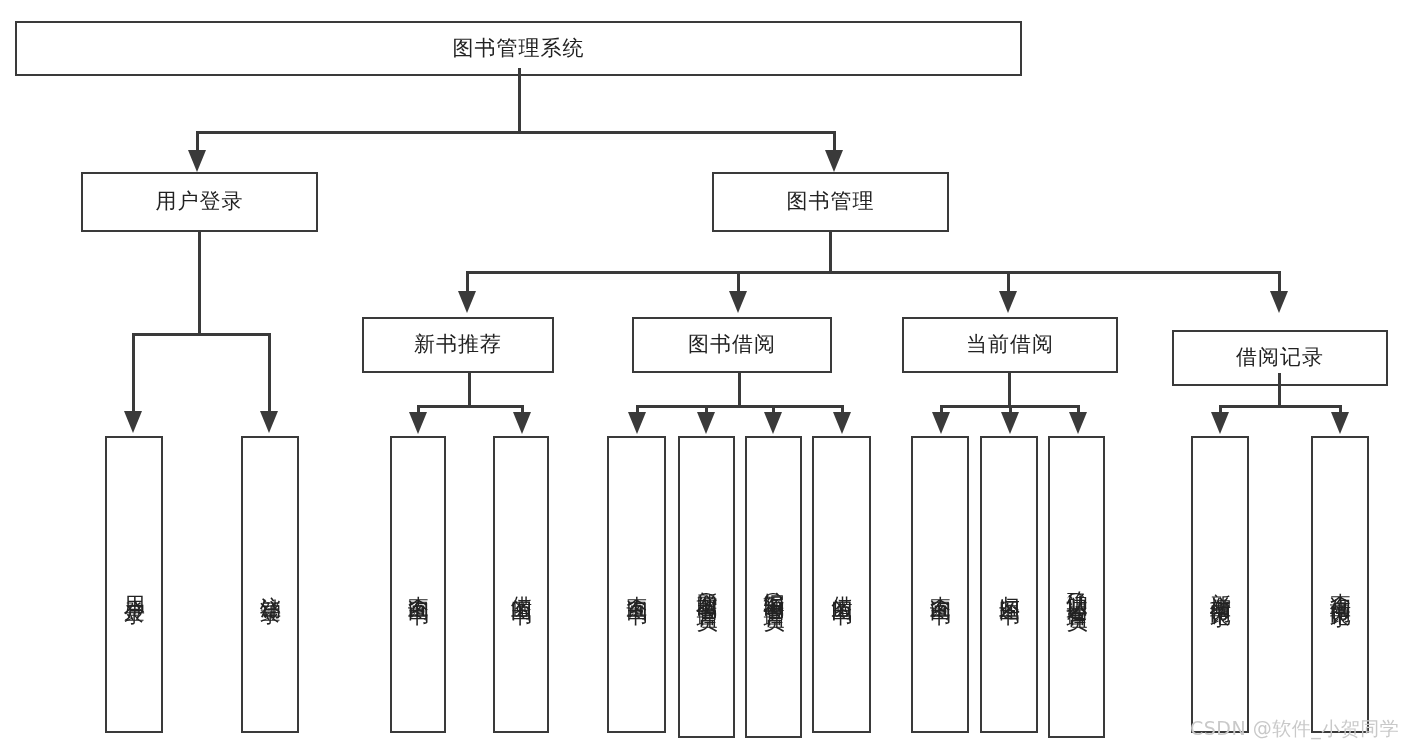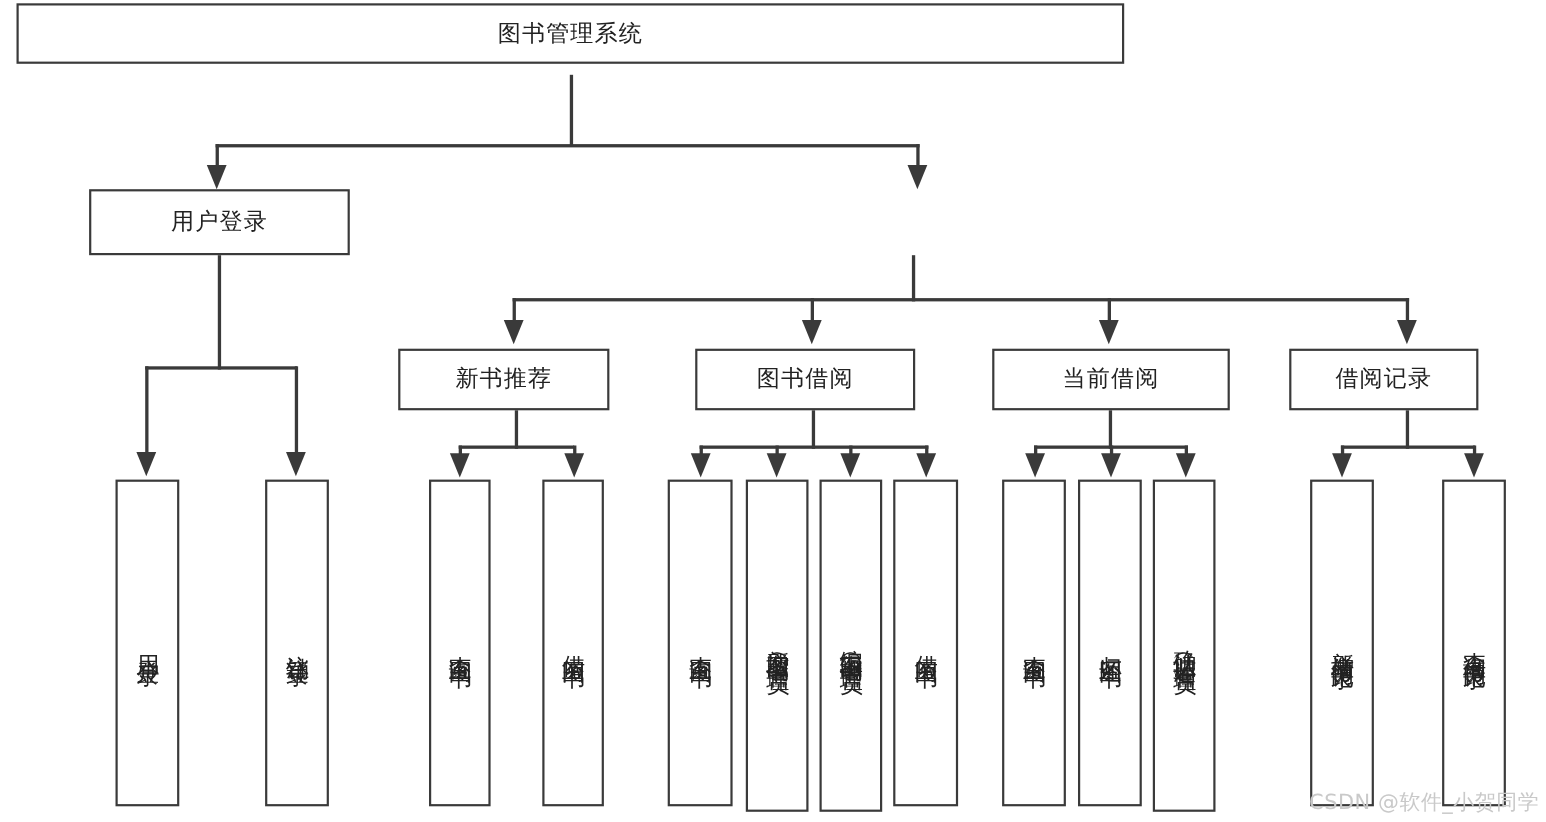--- a/index.html
+++ b/index.html
@@ -70,35 +70,38 @@
     font-size: 19px;
     white-space: nowrap;
     letter-spacing: 0.5px;
   }
 </style>
 </head>
 <body>
 
 <div id="canvas">
 
-  <div class="node horiz" style="left:15px; top:3px; width:1007px; height:55px;">
+  <div class="node horiz" style="left:15px; top:21px; width:1007px; height:55px;">
     <span>图书管理系统</span>
   </div>
 
   <div class="edge-v" style="left:518px; top:68px; height:65px;"></div>
 
   <div class="edge-h" style="left:196px; top:131px; width:640px;"></div>
 
   <div class="edge-v" style="left:196px; top:131px; height:24px;"></div>
   <div class="arrow" style="left:188px; top:150px;"></div>
   <div class="edge-v" style="left:833px; top:131px; height:24px;"></div>
   <div class="arrow" style="left:825px; top:150px;"></div>
 
   <div class="node horiz" style="left:81px; top:172px; width:237px; height:60px;">
     <span>用户登录</span>
+  </div>
+  <div class="node horiz" style="left:712px; top:172px; width:237px; height:60px;">
+    <span>图书管理</span>
   </div>
 
   <div class="edge-v" style="left:829px; top:232px; height:42px;"></div>
   <div class="edge-h" style="left:466px; top:271px; width:815px;"></div>
   <div class="edge-v" style="left:466px; top:271px; height:22px;"></div>
   <div class="arrow" style="left:458px; top:291px;"></div>
   <div class="edge-v" style="left:737px; top:271px; height:22px;"></div>
   <div class="arrow" style="left:729px; top:291px;"></div>
   <div class="edge-v" style="left:1007px; top:271px; height:22px;"></div>
   <div class="arrow" style="left:999px; top:291px;"></div>
@@ -107,21 +110,21 @@
 
   <div class="node horiz" style="left:362px; top:317px; width:192px; height:56px;">
     <span>新书推荐</span>
   </div>
   <div class="node horiz" style="left:632px; top:317px; width:200px; height:56px;">
     <span>图书借阅</span>
   </div>
   <div class="node horiz" style="left:902px; top:317px; width:216px; height:56px;">
     <span>当前借阅</span>
   </div>
-  <div class="node horiz" style="left:1172px; top:317px; width:172px; height:56px;">
+  <div class="node horiz" style="left:1172px; top:330px; width:216px; height:56px;">
     <span>借阅记录</span>
   </div>
 
   <div class="edge-v" style="left:198px; top:232px; height:104px;"></div>
   <div class="edge-h" style="left:132px; top:333px; width:138px;"></div>
   <div class="edge-v" style="left:132px; top:333px; height:80px;"></div>
   <div class="arrow" style="left:124px; top:411px;"></div>
   <div class="edge-v" style="left:268px; top:333px; height:80px;"></div>
   <div class="arrow" style="left:260px; top:411px;"></div>
 

